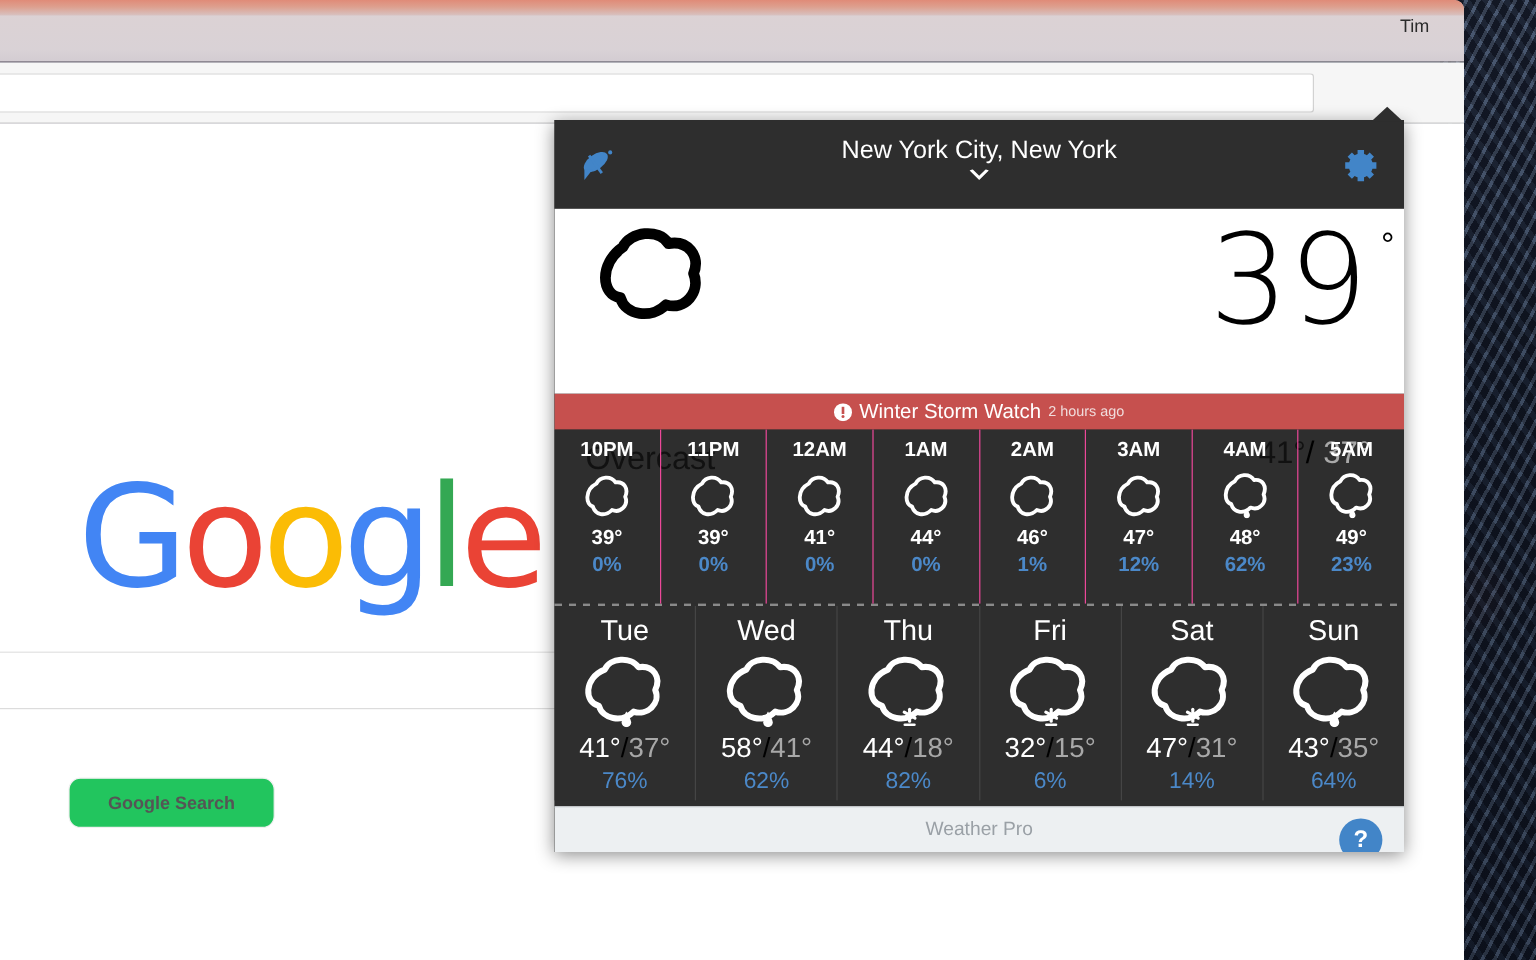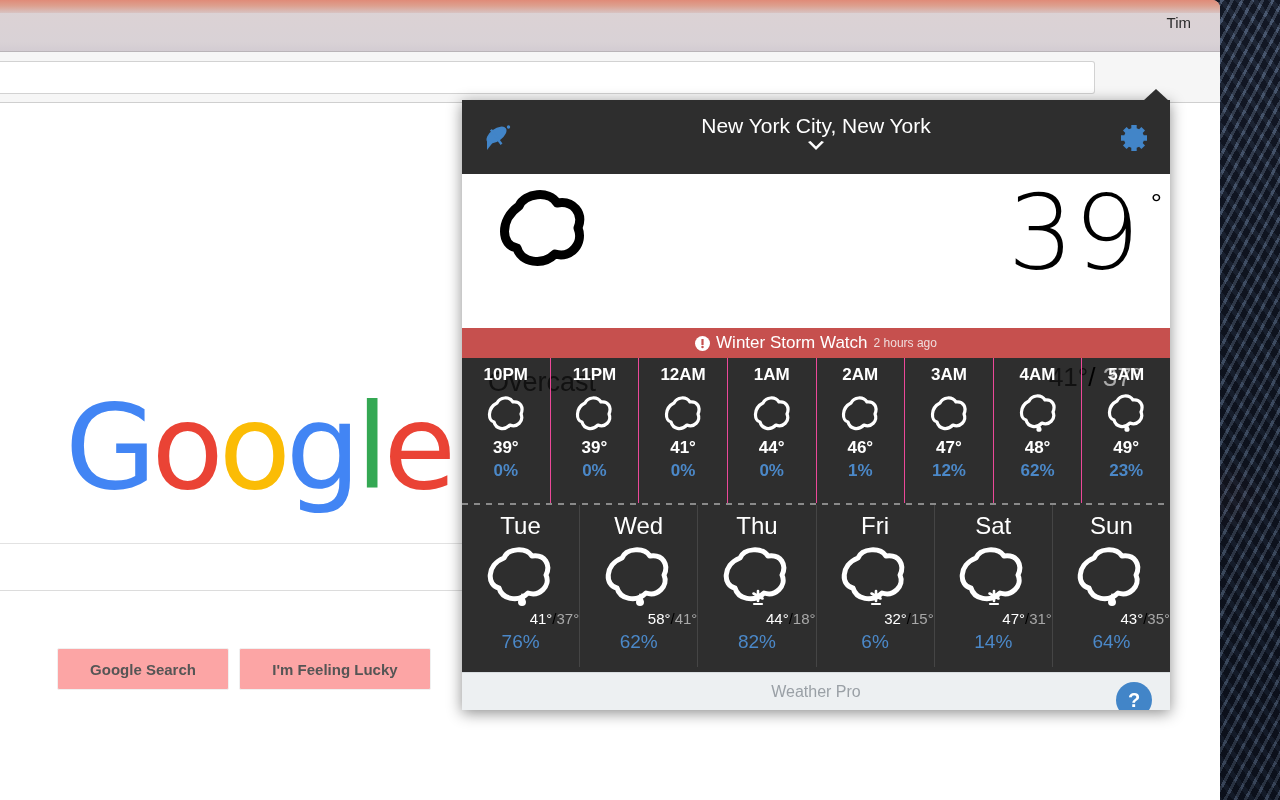--- a/index.html
+++ b/index.html
@@ -92,21 +92,21 @@
   #g-logo span:nth-child(4){color:#4285f4}
   #g-logo span:nth-child(5){color:#34a853}
   #g-logo span:nth-child(6){color:#ea4335}
   #g-searchbar {
     position: absolute; left: 0; top: 440px; width: 1060px; height: 48px;
     border-top: 1px solid #e2e2e2; border-bottom: 1px solid #dcdcdc;
     background: #fff;
   }
   .g-btn {
     position: absolute; top: 545px; height: 42px;
-    background: #fca5a5; border: 1px solid #f0f0f0; border-radius: 2px;
+    background: #22c55e; border: 1px solid #f0f0f0; border-radius: 10px;
     color: #555; font-size: 15px; font-weight: bold;
     display: flex; align-items: center; justify-content: center; cursor: pointer;
   }
   #btn-search { left: 117px; width: 172px; }
   #btn-lucky  { left: 299px; width: 192px; }
 
   
   #popup {
     position: absolute; left: 484px; top: 100px;
     width: 708px; height: 610px;
@@ -176,21 +176,21 @@
   }
 
   #daily { height: 162px; }
   .dcell {
     flex: 1; position: relative; text-align: center;
     border-left: 1px solid #454545; padding-top: 7px;
   }
   .dcell:first-child { border-left: none; }
   .d-day  { font-size: 24px; color: #fff; }
   .d-icon { margin: 6px auto 4px; width: 74px; height: 60px; display:block; }
-  .d-temp { font-size: 15px; text-align: right; }
+  .d-temp { font-size: 23px; }
   .d-hi   { color: #fff; }
   .d-lo   { color: #a8a8a8; }
   .d-pop  { font-size: 19px; color: #4b88c8; margin-top: 4px; }
 
   #pop-footer {
     position: absolute; left: 0; bottom: 0; width: 708px; height: 38px;
     background: #edf0f2; border-top: 1px solid #d8dde0;
     display: flex; align-items: center; justify-content: center;
   }
   #footer-brand { font-size: 16px; color: #9aa0a6; }
@@ -241,21 +241,20 @@
         <i></i>
     </div>
   </div>
 
   <div id="page">
     <div id="g-logo">
       <span>G</span><span>o</span><span>o</span><span>g</span><span>l</span><span>e</span>
     </div>
     <div id="g-searchbar"></div>
     <div class="g-btn" id="btn-search">Google Search</div>
-    <div class="g-btn" id="btn-lucky">I'm Feeling Lucky</div>
   </div>
 
   <div id="popup-arrow"></div>
 
   <div id="popup">
 
     <div id="pop-header">
       <div id="pop-logo">
         <svg viewBox="0 0 34 34" width="34" height="34">
           <ellipse cx="14.5" cy="15" rx="11.5" ry="6.2" transform="rotate(-36 14.5 15)" fill="#4285c8"></ellipse>

